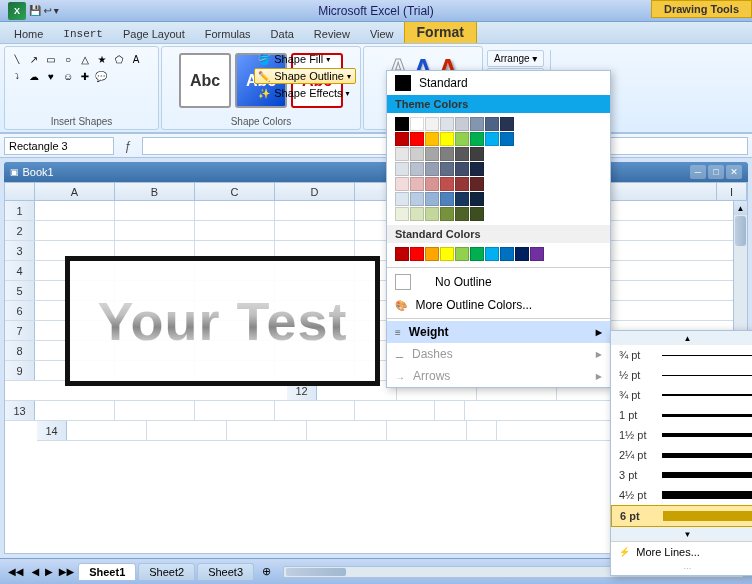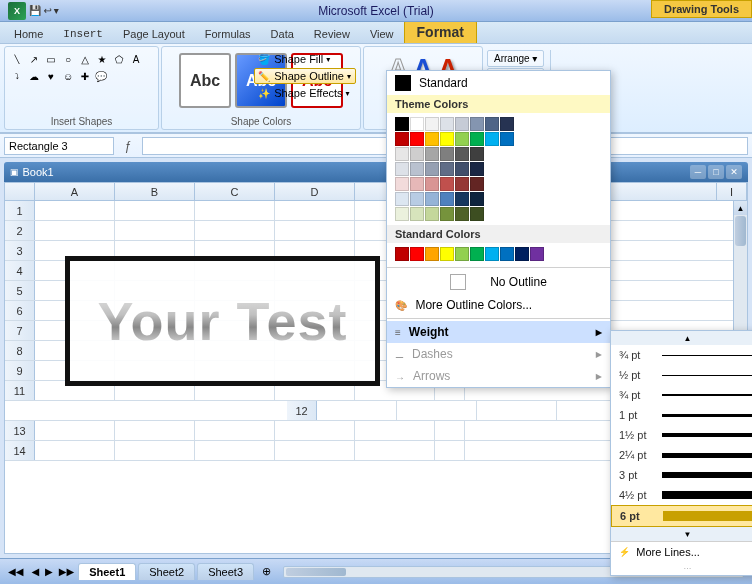--- a/index.html
+++ b/index.html
@@ -216,48 +216,39 @@
           </div>
           <div style="display: flex; border-bottom: 1px solid rgb(208, 220, 232); height: 20px; flex-shrink: 0;">
             <div style="width: 30px; border-right: 1px solid rgb(170, 196, 224); background: linear-gradient(to right, rgb(238, 244, 251), rgb(220, 232, 245)); display: flex; align-items: center; justify-content: center; font-size: 11px; color: rgb(51, 51, 51); flex-shrink: 0;">9</div>
             <div style="width: 80px; border-right: 1px solid rgb(208, 220, 232); flex-shrink: 0; min-height: 20px;"></div>
             <div style="width: 80px; border-right: 1px solid rgb(208, 220, 232); flex-shrink: 0; min-height: 20px;"></div>
             <div style="width: 80px; border-right: 1px solid rgb(208, 220, 232); flex-shrink: 0; min-height: 20px;"></div>
             <div style="width: 80px; border-right: 1px solid rgb(208, 220, 232); flex-shrink: 0; min-height: 20px;"></div>
             <div style="width: 80px; border-right: 1px solid rgb(208, 220, 232); flex-shrink: 0; min-height: 20px;"></div>
             <div style="width: 30px; border-right: 1px solid rgb(208, 220, 232); flex-shrink: 0; min-height: 20px;"></div>
           </div>
-          <div style="display: flex; border-bottom: 1px solid rgb(208, 220, 232); height: 20px; flex-shrink: 0;">
-            <div style="width: 30px; border-right: 1px solid rgb(170, 196, 224); background: linear-gradient(to right, rgb(238, 244, 251), rgb(220, 232, 245)); display: flex; align-items: center; justify-content: center; font-size: 11px; color: rgb(51, 51, 51); flex-shrink: 0;">11</div>
-            <div style="width: 80px; border-right: 1px solid rgb(208, 220, 232); flex-shrink: 0; min-height: 20px;"></div>
-            <div style="width: 80px; border-right: 1px solid rgb(208, 220, 232); flex-shrink: 0; min-height: 20px;"></div>
-            <div style="width: 80px; border-right: 1px solid rgb(208, 220, 232); flex-shrink: 0; min-height: 20px;"></div>
-            <div style="width: 80px; border-right: 1px solid rgb(208, 220, 232); flex-shrink: 0; min-height: 20px;"></div>
-            <div style="width: 80px; border-right: 1px solid rgb(208, 220, 232); flex-shrink: 0; min-height: 20px;"></div>
-            <div style="width: 30px; border-right: 1px solid rgb(208, 220, 232); flex-shrink: 0; min-height: 20px;"></div>
-          </div>
           <div style="display: flex; border-bottom: 1px solid rgb(208, 220, 232); height: 20px; flex-shrink: 0; justify-content: flex-end;">
             <div style="width: 30px; border-right: 1px solid rgb(170, 196, 224); background: linear-gradient(to right, rgb(238, 244, 251), rgb(220, 232, 245)); display: flex; align-items: center; justify-content: center; font-size: 11px; color: rgb(51, 51, 51); flex-shrink: 0;">12</div>
             <div style="width: 80px; border-right: 1px solid rgb(208, 220, 232); flex-shrink: 0; min-height: 20px;"></div>
             <div style="width: 80px; border-right: 1px solid rgb(208, 220, 232); flex-shrink: 0; min-height: 20px;"></div>
             <div style="width: 80px; border-right: 1px solid rgb(208, 220, 232); flex-shrink: 0; min-height: 20px;"></div>
             <div style="width: 80px; border-right: 1px solid rgb(208, 220, 232); flex-shrink: 0; min-height: 20px;"></div>
             <div style="width: 80px; border-right: 1px solid rgb(208, 220, 232); flex-shrink: 0; min-height: 20px;"></div>
             <div style="width: 30px; border-right: 1px solid rgb(208, 220, 232); flex-shrink: 0; min-height: 20px;"></div>
           </div>
           <div style="display: flex; border-bottom: 1px solid rgb(208, 220, 232); height: 20px; flex-shrink: 0;">
             <div style="width: 30px; border-right: 1px solid rgb(170, 196, 224); background: linear-gradient(to right, rgb(238, 244, 251), rgb(220, 232, 245)); display: flex; align-items: center; justify-content: center; font-size: 11px; color: rgb(51, 51, 51); flex-shrink: 0;">13</div>
             <div style="width: 80px; border-right: 1px solid rgb(208, 220, 232); flex-shrink: 0; min-height: 20px;"></div>
             <div style="width: 80px; border-right: 1px solid rgb(208, 220, 232); flex-shrink: 0; min-height: 20px;"></div>
             <div style="width: 80px; border-right: 1px solid rgb(208, 220, 232); flex-shrink: 0; min-height: 20px;"></div>
             <div style="width: 80px; border-right: 1px solid rgb(208, 220, 232); flex-shrink: 0; min-height: 20px;"></div>
             <div style="width: 80px; border-right: 1px solid rgb(208, 220, 232); flex-shrink: 0; min-height: 20px;"></div>
             <div style="width: 30px; border-right: 1px solid rgb(208, 220, 232); flex-shrink: 0; min-height: 20px;"></div>
           </div>
-          <div style="display: flex; border-bottom: 1px solid rgb(208, 220, 232); height: 20px; flex-shrink: 0;">
+          <div style="display: flex; border-bottom: 1px solid rgb(208, 220, 232); height: 20px; flex-shrink: 0; margin-left: 32px;">
             <div style="width: 30px; border-right: 1px solid rgb(170, 196, 224); background: linear-gradient(to right, rgb(238, 244, 251), rgb(220, 232, 245)); display: flex; align-items: center; justify-content: center; font-size: 11px; color: rgb(51, 51, 51); flex-shrink: 0;">14</div>
             <div style="width: 80px; border-right: 1px solid rgb(208, 220, 232); flex-shrink: 0; min-height: 20px;"></div>
             <div style="width: 80px; border-right: 1px solid rgb(208, 220, 232); flex-shrink: 0; min-height: 20px;"></div>
             <div style="width: 80px; border-right: 1px solid rgb(208, 220, 232); flex-shrink: 0; min-height: 20px;"></div>
             <div style="width: 80px; border-right: 1px solid rgb(208, 220, 232); flex-shrink: 0; min-height: 20px;"></div>
             <div style="width: 80px; border-right: 1px solid rgb(208, 220, 232); flex-shrink: 0; min-height: 20px;"></div>
             <div style="width: 30px; border-right: 1px solid rgb(208, 220, 232); flex-shrink: 0; min-height: 20px;"></div>
           </div>
         </div>
 
@@ -290,21 +281,21 @@
   </div>
 </div>
 
 <div style="position:fixed; left:386px; top:70px; background:white; border:1px solid #aac4e0; box-shadow:2px 2px 8px rgba(0,0,0,0.25); z-index:100; width:225px;">
 
   <div style="padding:4px 8px; cursor:pointer; display:flex; align-items:center; gap:8px; font-size:12px;">
     <span style="width:16px; height:16px; background:#000; display:inline-block;"></span>
     <span>Standard</span>
   </div>
 
-  <div style="padding:3px 8px; font-size:11px; font-weight:bold; color:#333; background:#fef9c3;">Theme Colors</div>
+  <div style="padding:3px 8px; font-size:11px; font-weight:bold; color:#333; background:#0ea5e9;">Theme Colors</div>
   <div style="display:flex; flex-direction:column; padding:4px 8px; gap:1px;">
     <div style="display:flex; gap:1px;" id="theme-row-0">
         <div style="width: 14px; height: 14px; background: rgb(0, 0, 0); cursor: pointer; border: 1px solid rgba(0, 0, 0, 0.15);"></div>
         <div style="width: 14px; height: 14px; background: rgb(255, 255, 255); cursor: pointer; border: 1px solid rgba(0, 0, 0, 0.15);"></div>
         <div style="width: 14px; height: 14px; background: rgb(242, 242, 242); cursor: pointer; border: 1px solid rgba(0, 0, 0, 0.15);"></div>
         <div style="width: 14px; height: 14px; background: rgb(221, 225, 232); cursor: pointer; border: 1px solid rgba(0, 0, 0, 0.15);"></div>
         <div style="width: 14px; height: 14px; background: rgb(198, 203, 214); cursor: pointer; border: 1px solid rgba(0, 0, 0, 0.15);"></div>
         <div style="width: 14px; height: 14px; background: rgb(132, 149, 176); cursor: pointer; border: 1px solid rgba(0, 0, 0, 0.15);"></div>
         <div style="width: 14px; height: 14px; background: rgb(78, 100, 135); cursor: pointer; border: 1px solid rgba(0, 0, 0, 0.15);"></div>
         <div style="width: 14px; height: 14px; background: rgb(38, 51, 82); cursor: pointer; border: 1px solid rgba(0, 0, 0, 0.15);"></div>
@@ -370,21 +361,21 @@
       <div style="width: 14px; height: 14px; background: rgb(146, 208, 80); cursor: pointer; border: 1px solid rgba(0, 0, 0, 0.2);"></div>
       <div style="width: 14px; height: 14px; background: rgb(0, 176, 80); cursor: pointer; border: 1px solid rgba(0, 0, 0, 0.2);"></div>
       <div style="width: 14px; height: 14px; background: rgb(0, 176, 240); cursor: pointer; border: 1px solid rgba(0, 0, 0, 0.2);"></div>
       <div style="width: 14px; height: 14px; background: rgb(0, 112, 192); cursor: pointer; border: 1px solid rgba(0, 0, 0, 0.2);"></div>
       <div style="width: 14px; height: 14px; background: rgb(0, 32, 96); cursor: pointer; border: 1px solid rgba(0, 0, 0, 0.2);"></div>
       <div style="width: 14px; height: 14px; background: rgb(112, 48, 160); cursor: pointer; border: 1px solid rgba(0, 0, 0, 0.2);"></div>
     </div>
 
   <div style="border-top:1px solid #d0d0d0; margin:2px 0;"></div>
 
-  <div style="padding:4px 8px; cursor:pointer; display:flex; align-items:center; gap:24px; font-size:12px;justify-content:center;">
+  <div style="padding:4px 8px; cursor:pointer; display:flex; align-items:center; gap:24px; font-size:12px;">
     <span style="width:16px; height:16px; border:1px solid #aaa; display:inline-block;"></span>
     <span>No Outline</span>
   </div>
 
   <div style="padding:4px 8px; cursor:pointer; display:flex; align-items:center; gap:8px; font-size:12px;">
     <span style="font-size:10px;">🎨</span>
     <span>More Outline Colors...</span>
   </div>
 
   <div style="border-top:1px solid #d0d0d0; margin:2px 0;"></div>

